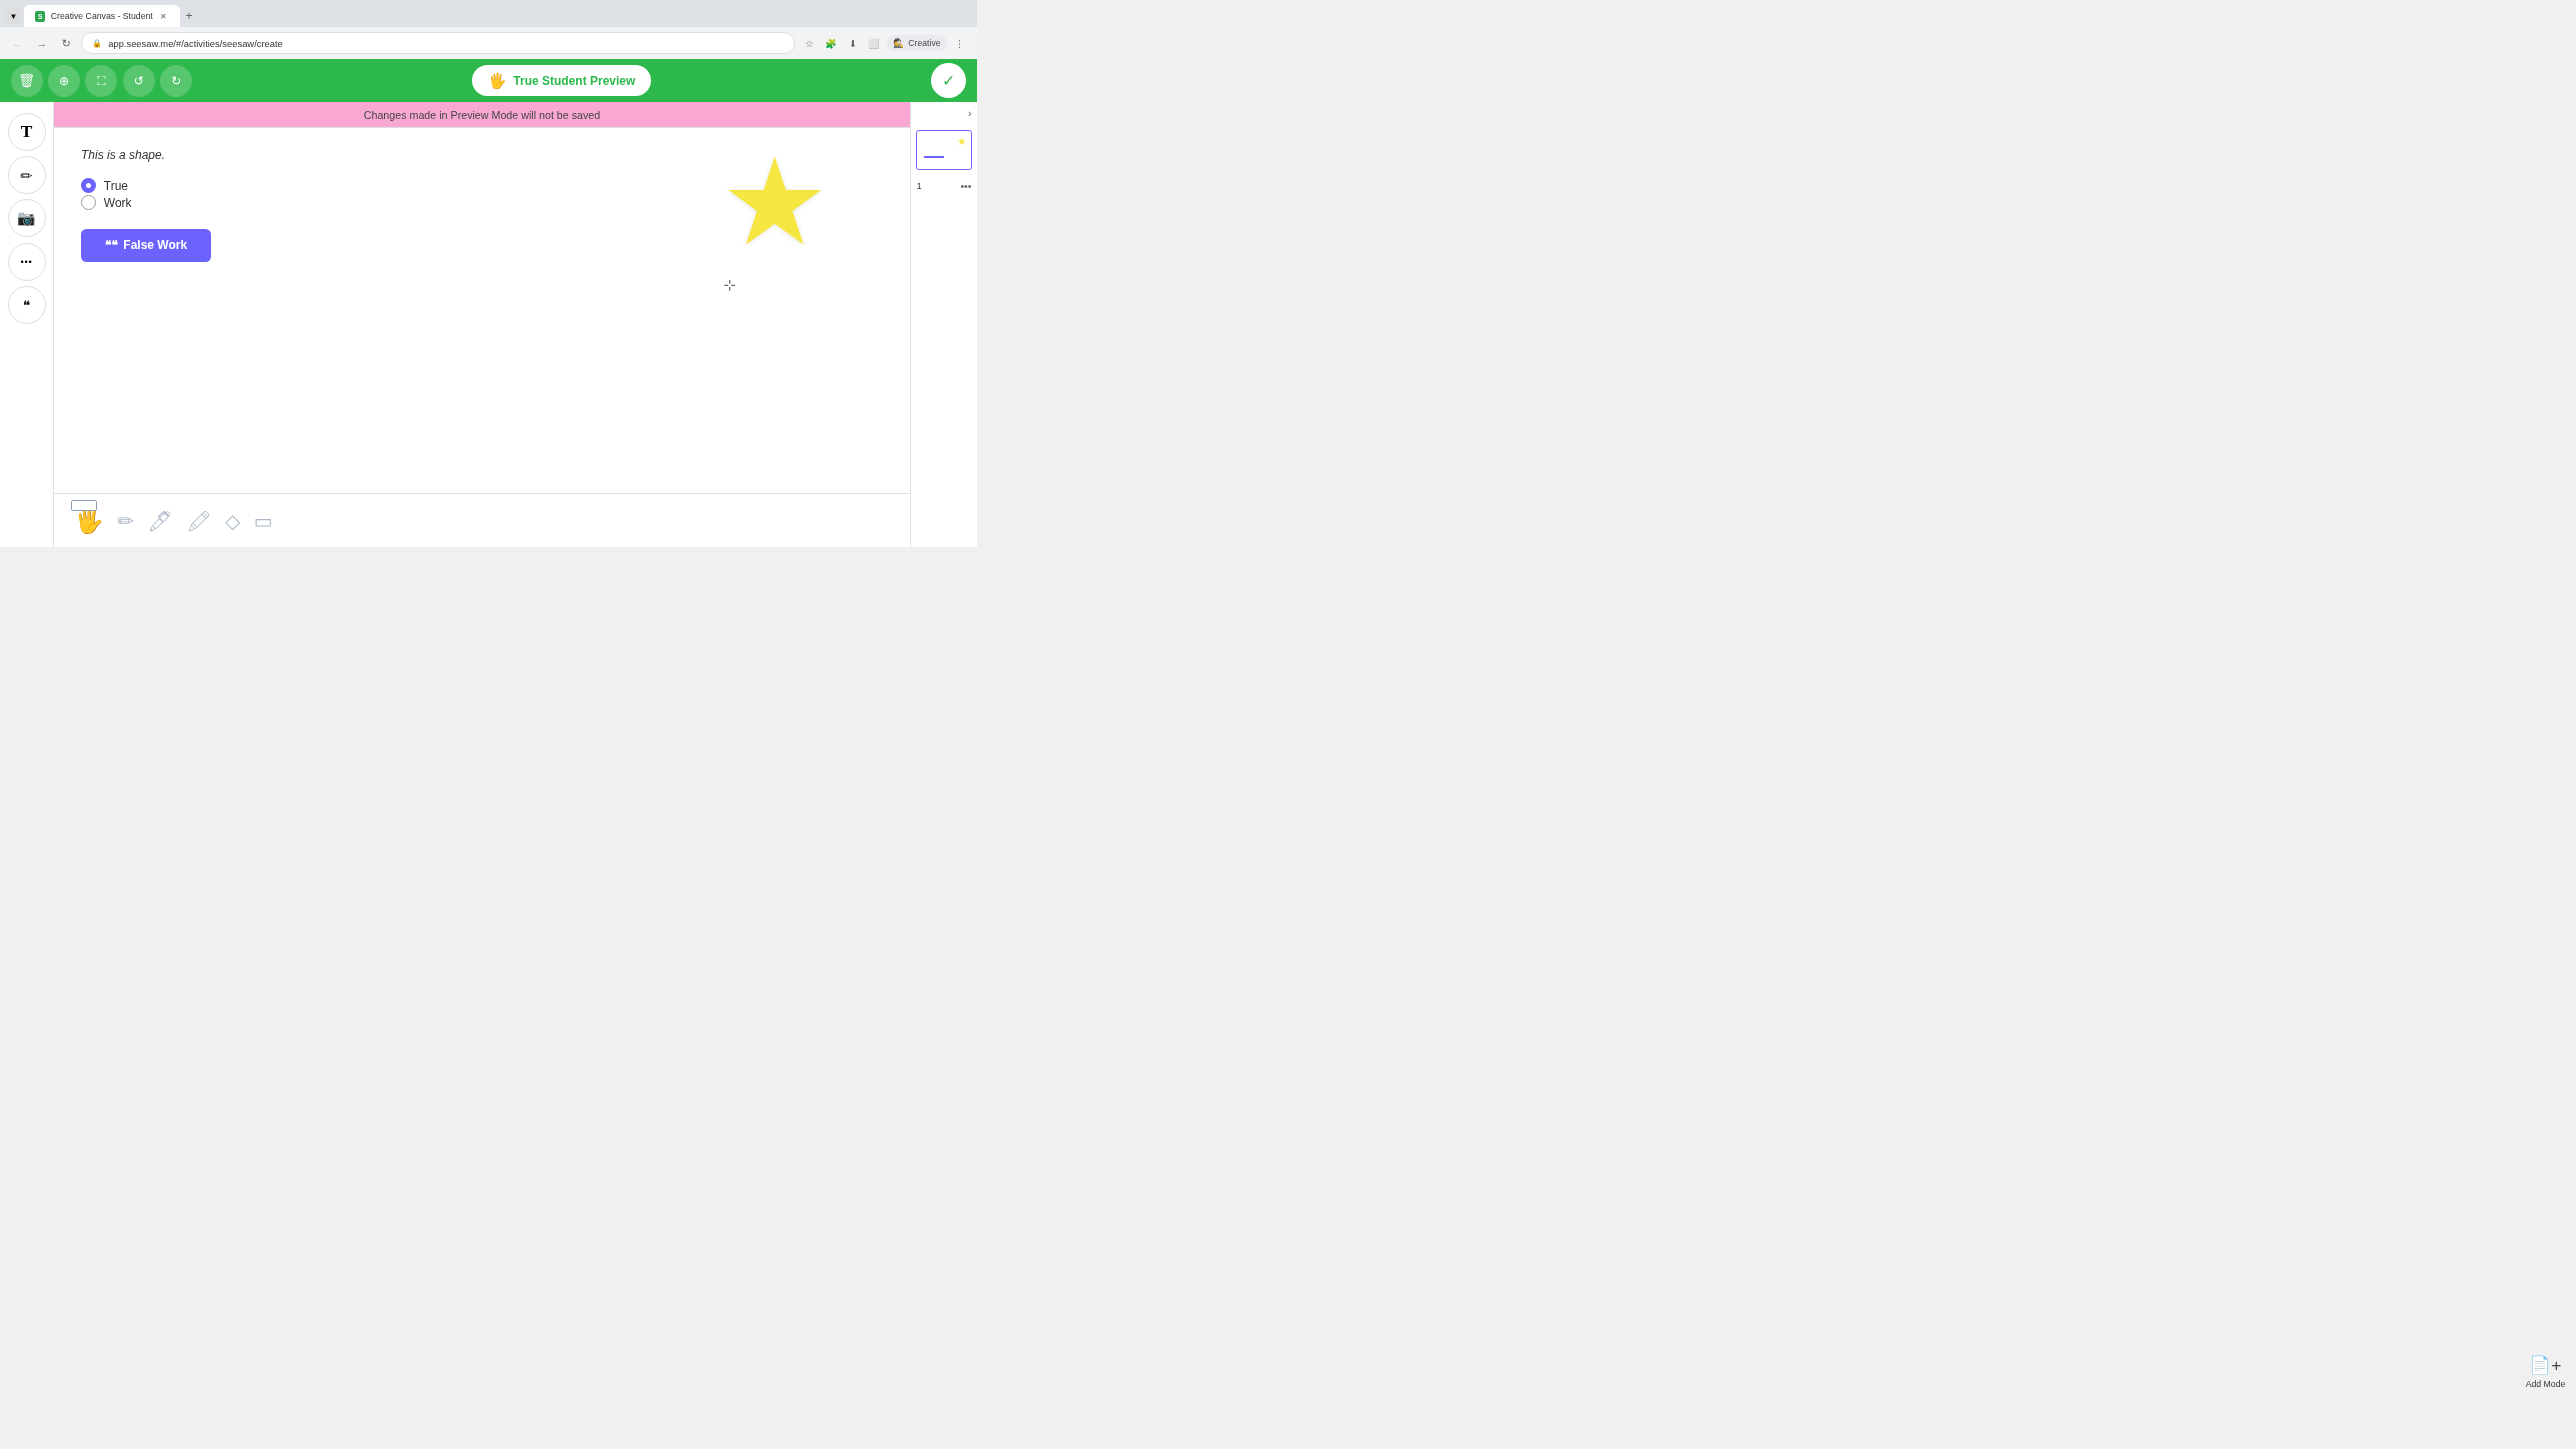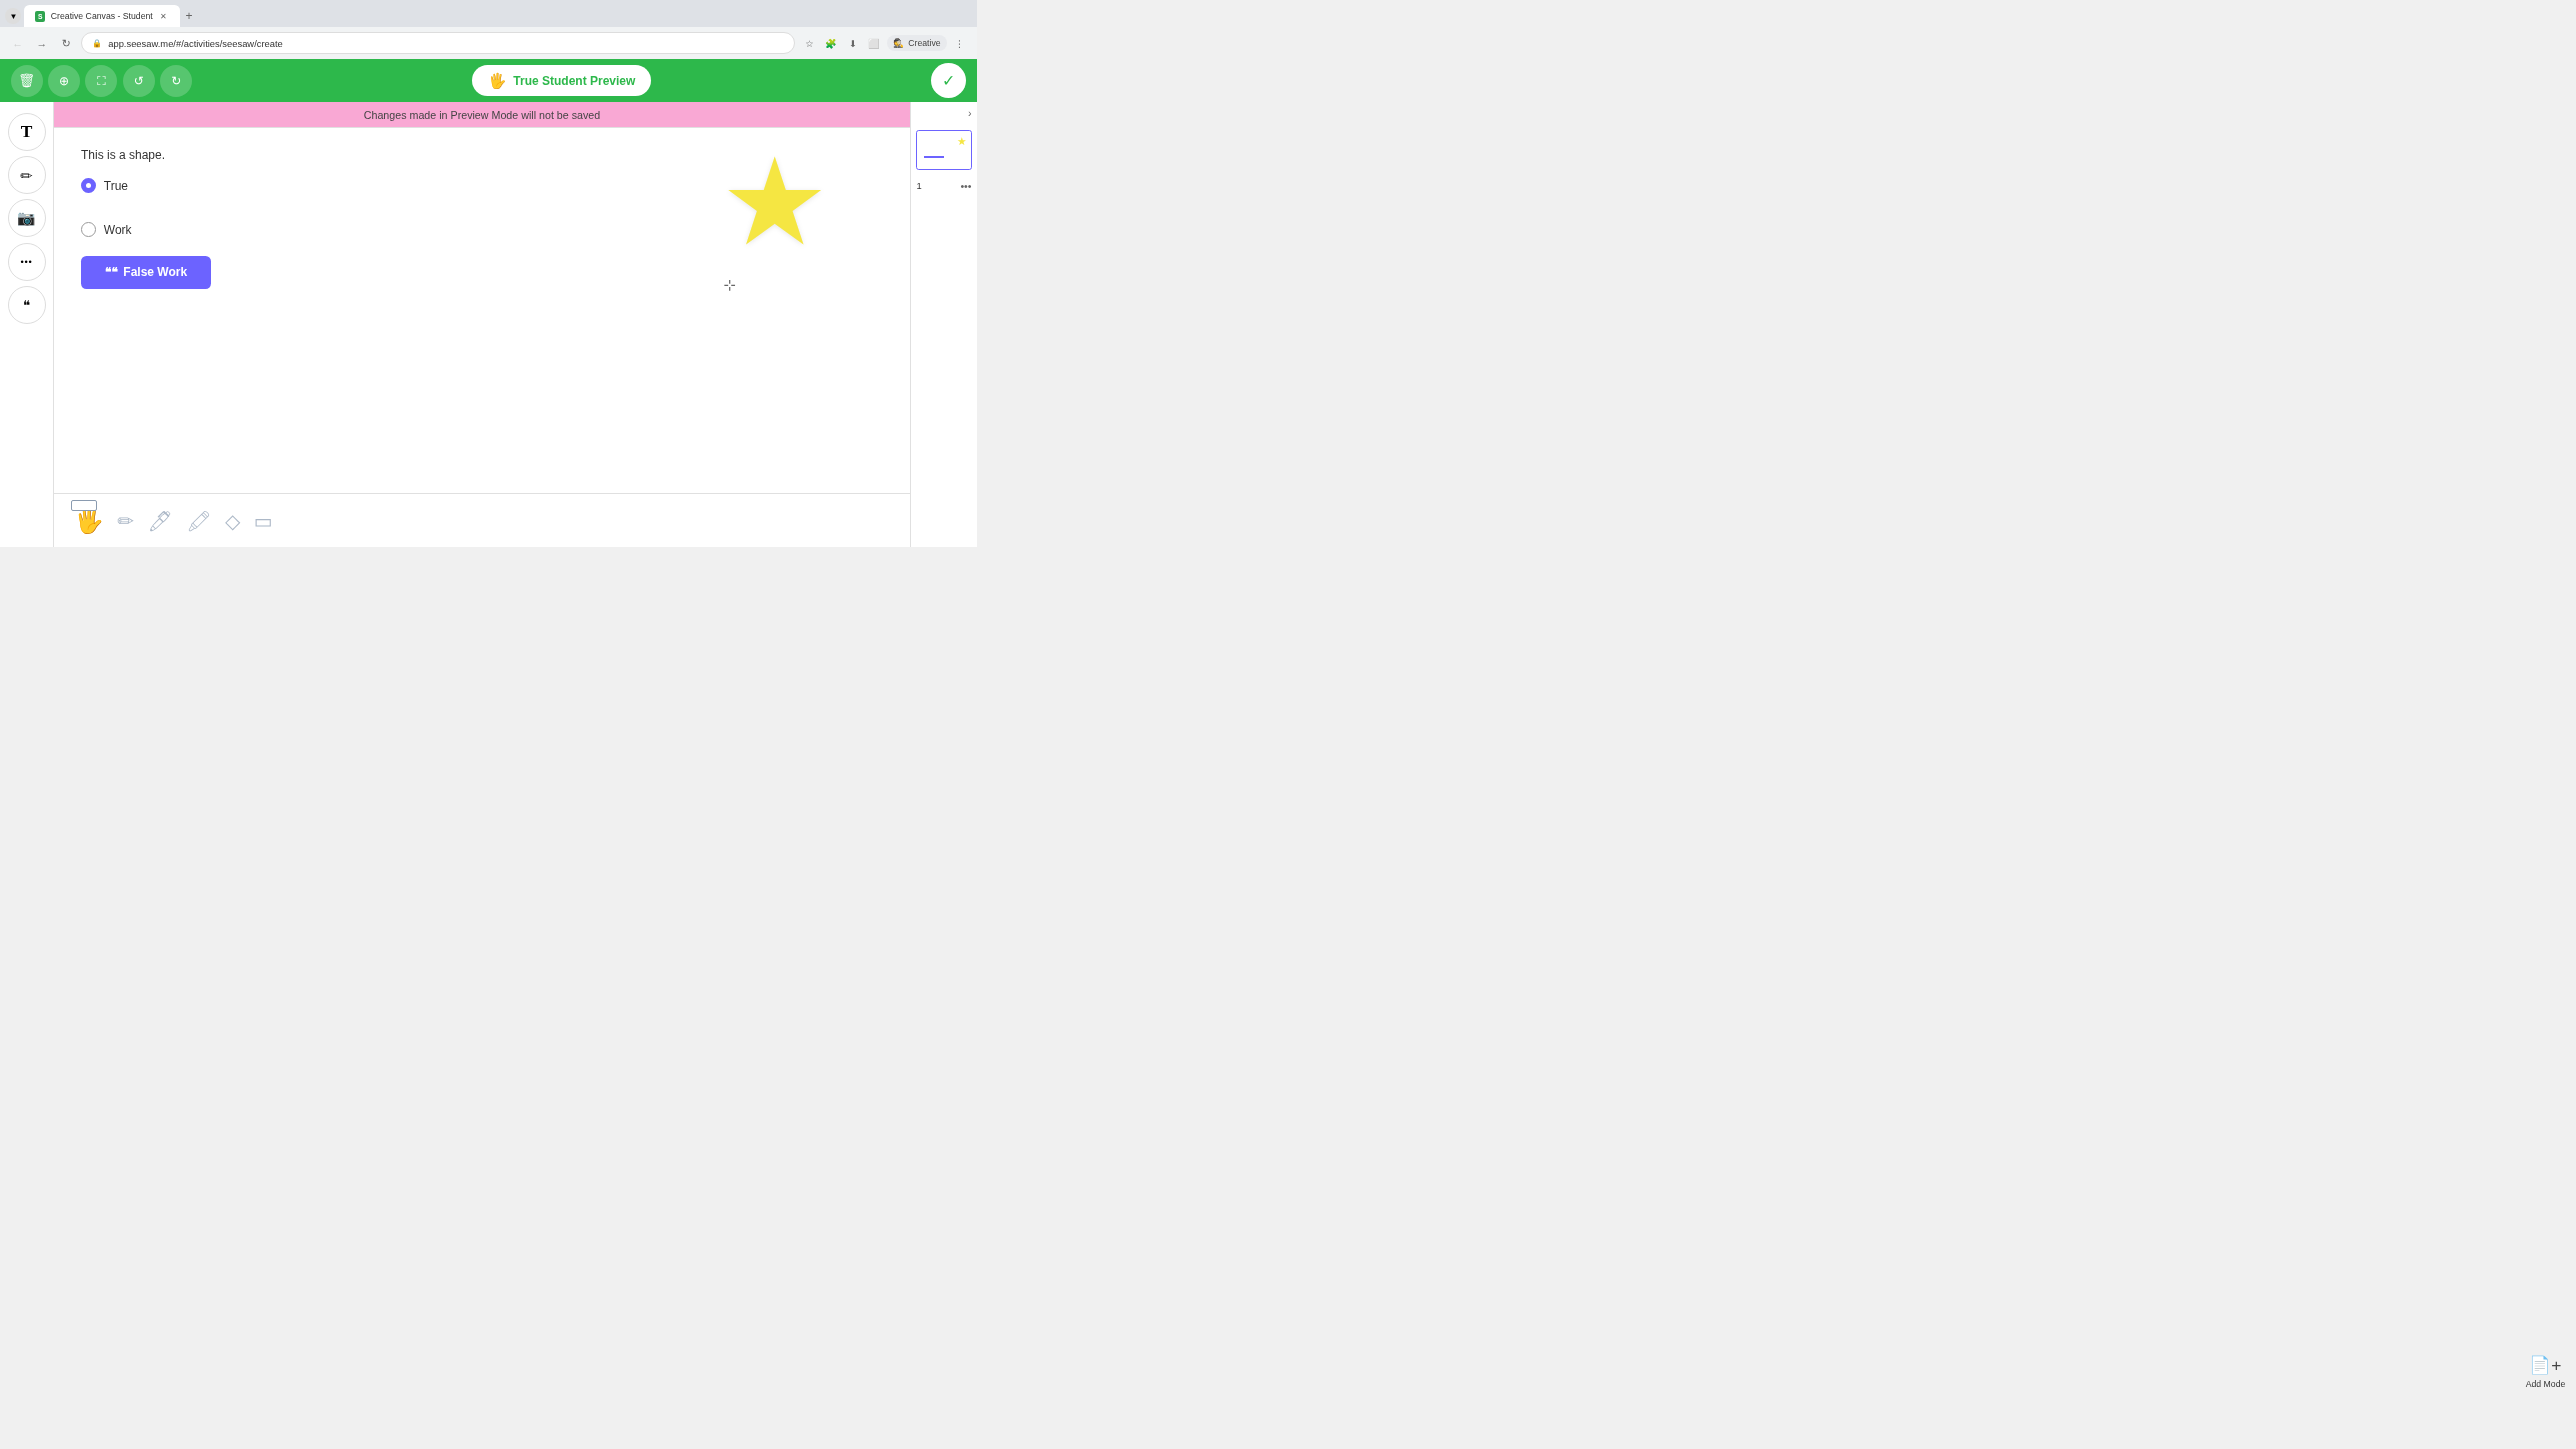--- a/index.html
+++ b/index.html
@@ -28,22 +28,22 @@
     .checkmark-btn { width: 35px; height: 35px; border-radius: 50%; background: white; display: flex; align-items: center; justify-content: center; font-size: 16px; color: #2db84b; cursor: pointer; }
 
     
     .main-area { display: flex; height: calc(547px - 27px - 32px - 43px); }
 
     
     .left-sidebar { width: 54px; background: white; display: flex; flex-direction: column; align-items: center; padding: 10.7px 0; gap: 5.4px; border-right: 0.7px solid #e0e0e0; }
     .sidebar-tool { width: 38px; height: 38px; border-radius: 50%; border: 1.3px solid #e0e0e0; background: white; display: flex; align-items: center; justify-content: center; cursor: pointer; font-size: 14.8px; }
     .preview-notice { background: #f9a8d4; text-align: center; padding: 6.7px; font-size: 10.7px; color: #444; border-bottom: 0.7px solid #e0e0e0; }
     .activity-content { flex: 1; background: white; margin: 0; display: flex; flex-direction: column; padding: 20px 27px; position: relative; }
-    .activity-question { font-size: 12px; color: #333; margin-bottom: 16px; }
-    .answer-options { display: flex; flex-direction: column; gap: 29px; margin-bottom: 19px; }
+    .activity-question { font-size: 12px; color: #333; margin-bottom: 16px; font-style: italic; }
+    .answer-options { display: flex; flex-direction: column; gap: 2px; margin-bottom: 19px; }
     .answer-option { display: flex; align-items: center; gap: 8px; font-size: 12px; color: #333; }
     .radio-btn { width: 14.8px; height: 14.8px; border-radius: 50%; border: 2px solid #6c63ff; display: flex; align-items: center; justify-content: center; flex-shrink: 0; }
     .radio-btn.selected { background: #6c63ff; }
     .radio-btn.selected::after { content: ''; width: 5.4px; height: 5.4px; background: white; border-radius: 50%; }
     .radio-empty { width: 14.8px; height: 14.8px; border-radius: 50%; border: 1.3px solid #999; flex-shrink: 0; }
     .check-work-btn { background: #6c63ff; color: white; border: none; border-radius: 5.4px; padding: 9.4px 24px; font-size: 12px; font-weight: bold; cursor: pointer; display: flex; align-items: center; gap: 5.4px; width: fit-content; }
     .star-image { position: absolute; right: 81px; top: 13.4px; }
     .yellow-star { font-size: 121px; color: #f5e642; line-height: 1; display: block; filter: drop-shadow(0 1.3px 2.7px rgba(0,0,0,0.1)); }
 
     

